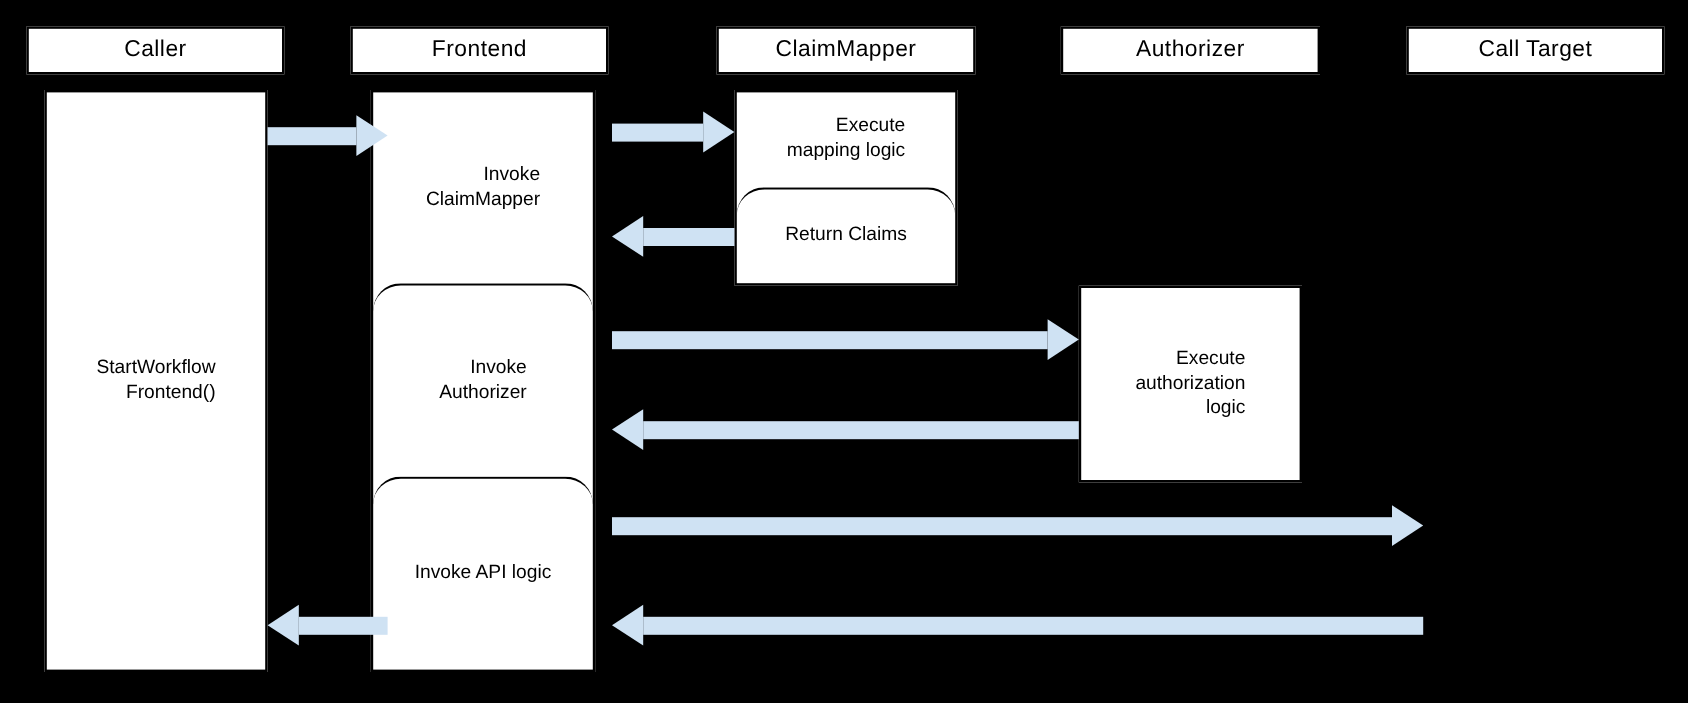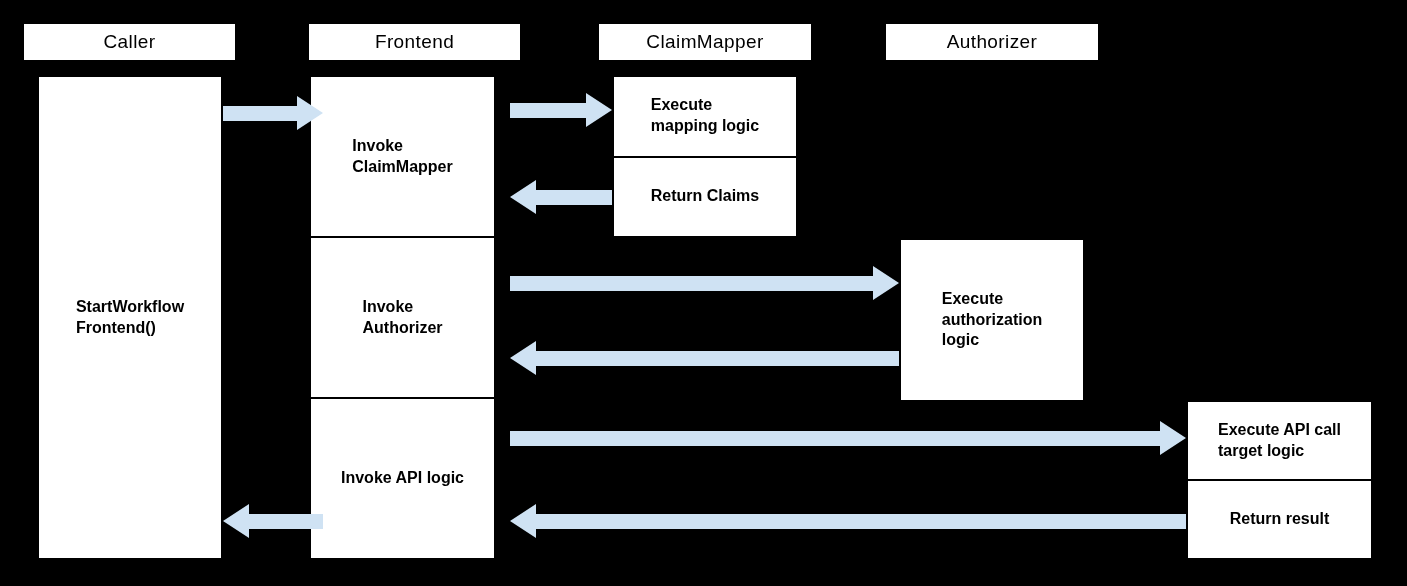--- a/index.html
+++ b/index.html
@@ -34,29 +34,29 @@
     border: 2px solid var(--box-border, #000);
     display: flex;
     flex-direction: column;
   }
 
   .cell {
     flex: 1;
     display: flex;
     align-items: center;
     justify-content: center;
-    text-align: left;
-    font-weight: bold;
+    text-align: right;
+    font-weight: normal;
     font-size: 16px;
     line-height: 1.3;
     white-space: pre-line;
     color: var(--text-color, #000);
     padding: 4px 8px;
   }
-  .cell + .cell { border-top: 2px solid var(--box-border, #000); }
+  .cell + .cell { border-top: 2px solid var(--box-border, #000); border-radius: 23px; }
 
   .arrow {
     position: absolute;
     display: flex;
     align-items: center;
     height: 34px;
   }
   .arrow .shaft {
     flex: 1;
     height: 15px;
@@ -76,28 +76,31 @@
   }
 </style>
 </head>
 <body>
 
 <div class="canvas">
 
   <div class="lane-header" style="left:22px; width:215px;text-align:right;">
     <span>Caller</span>
   </div>
-  <div class="lane-header" style="left:307px; width:215px;">
+  <div class="lane-header" style="left:292px; width:215px;">
     <span>Frontend</span>
   </div>
   <div class="lane-header" style="left:597px; width:216px;">
     <span>ClaimMapper</span>
   </div>
   <div class="lane-header" style="left:884px; width:216px;">
     <span>Authorizer</span>
+  </div>
+  <div class="lane-header" style="left:1172px; width:215px;">
+    <span>Call Target</span>
   </div>
 
   <div class="box" style="left:37px; top:75px; width:186px; height:485px;">
     <div class="cell">StartWorkflow
 Frontend()</div>
   </div>
 
   <div class="box" style="left:309px; top:75px; width:187px; height:485px;">
     <div class="cell">Invoke
 ClaimMapper</div>
@@ -111,25 +114,20 @@
 mapping logic</div>
     <div class="cell">Return Claims</div>
   </div>
 
   <div class="box" style="left:899px; top:238px; width:186px; height:164px;">
     <div class="cell">Execute
 authorization
 logic</div>
   </div>
 
-  <div class="box" style="left:1186px; top:400px; width:187px; height:160px;">
-    <div class="cell">Execute API call
-target logic</div>
-    <div class="cell">Return result</div>
-  </div>
 
   <div class="arrow" style="left:223px; top:96px; width:100px;">
     <div class="shaft"></div>
     <div class="head-right"></div>
   </div>
 
   <div class="arrow" style="left:510px; top:93px; width:102px;">
     <div class="shaft"></div>
     <div class="head-right"></div>
   </div>

